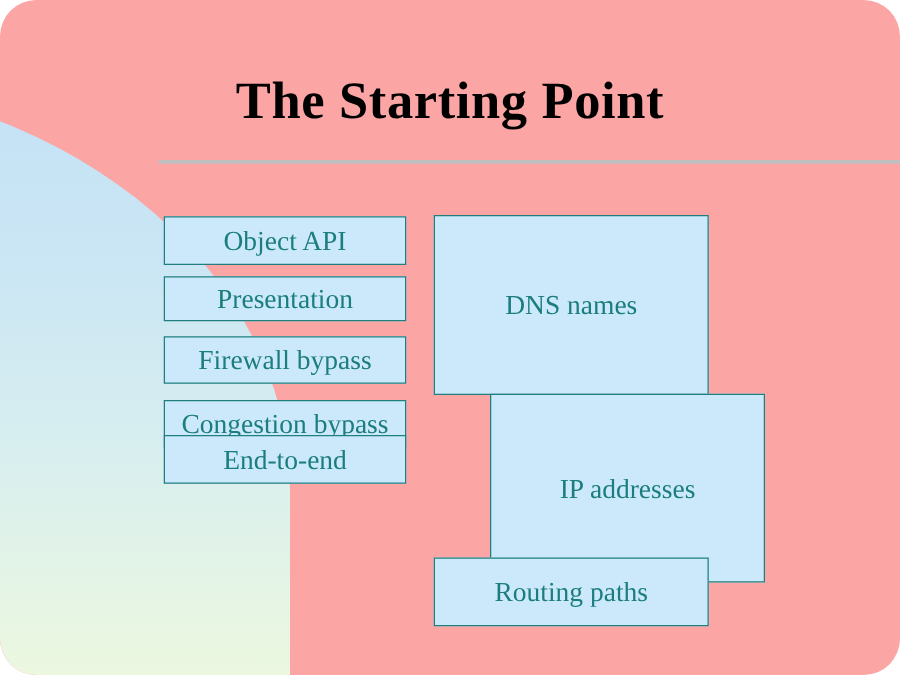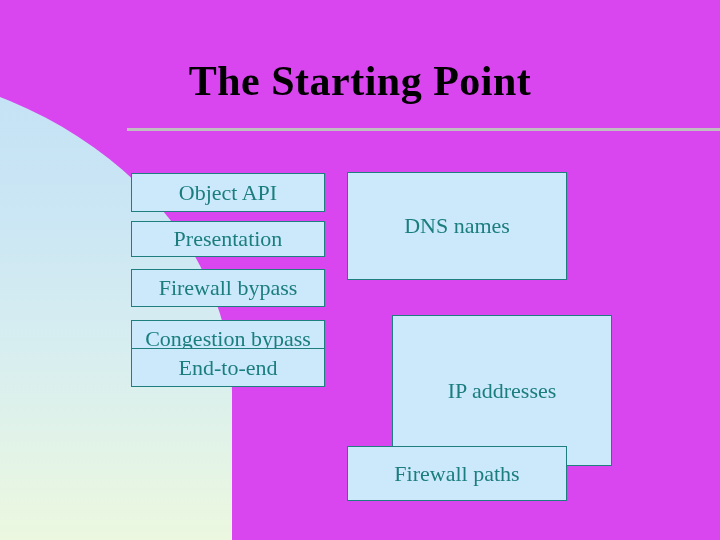--- a/index.html
+++ b/index.html
@@ -12,22 +12,23 @@
     height: 540px;
     overflow: hidden;
     background: #ffffff;
     font-family: "Liberation Serif", "DejaVu Serif", serif;
   }
 
   #slide {
     position: relative;
     width: 720px;
     height: 540px;
-    background: #d946ef;
+    background: #fca5a5;
     overflow: hidden;
+    border-radius: 29px;
   }
 
   
   .bg-blob {
     position: absolute;
     left: -250px;
     top: 62px;
     width: 482px;
     height: 960px;
     border-top-right-radius: 420px 330px;
@@ -91,21 +92,21 @@
   .col-left { left: 131px; width: 194px; }
   .lb1 { top: 173px;  height: 39px; }
   .lb2 { top: 221px;  height: 36px; }
   .lb3 { top: 269px;  height: 38px; }
   .lb4 { top: 320px;  height: 38px; }
   .lb5 { top: 348px;  height: 39px; }
   .lb6 { top: 419px;  height: 39px; }
 
   
   .col-right { left: 347px; width: 220px; }
-  .rb1 { top: 172px;  height: 108px; }
+  .rb1 { top: 172px;  height: 144px; }
   .rb2 { top: 315px;  height: 151px; margin-left: 45px; }
   .rb3 { top: 446px;  height: 55px; }
 </style>
 </head>
 <body>
 
 <div id="slide">
 
   <div class="bg-blob"></div>
 
@@ -121,15 +122,15 @@
 
   <div class="layer-box col-left lb4">Congestion bypass</div>
 
   <div class="layer-box col-left lb5">End-to-end</div>
 
 
   <div class="layer-box col-right rb1">DNS names</div>
 
   <div class="layer-box col-right rb2">IP addresses</div>
 
-  <div class="layer-box col-right rb3">Firewall paths</div>
+  <div class="layer-box col-right rb3">Routing paths</div>
 
 </div>
 
 </body></html>

